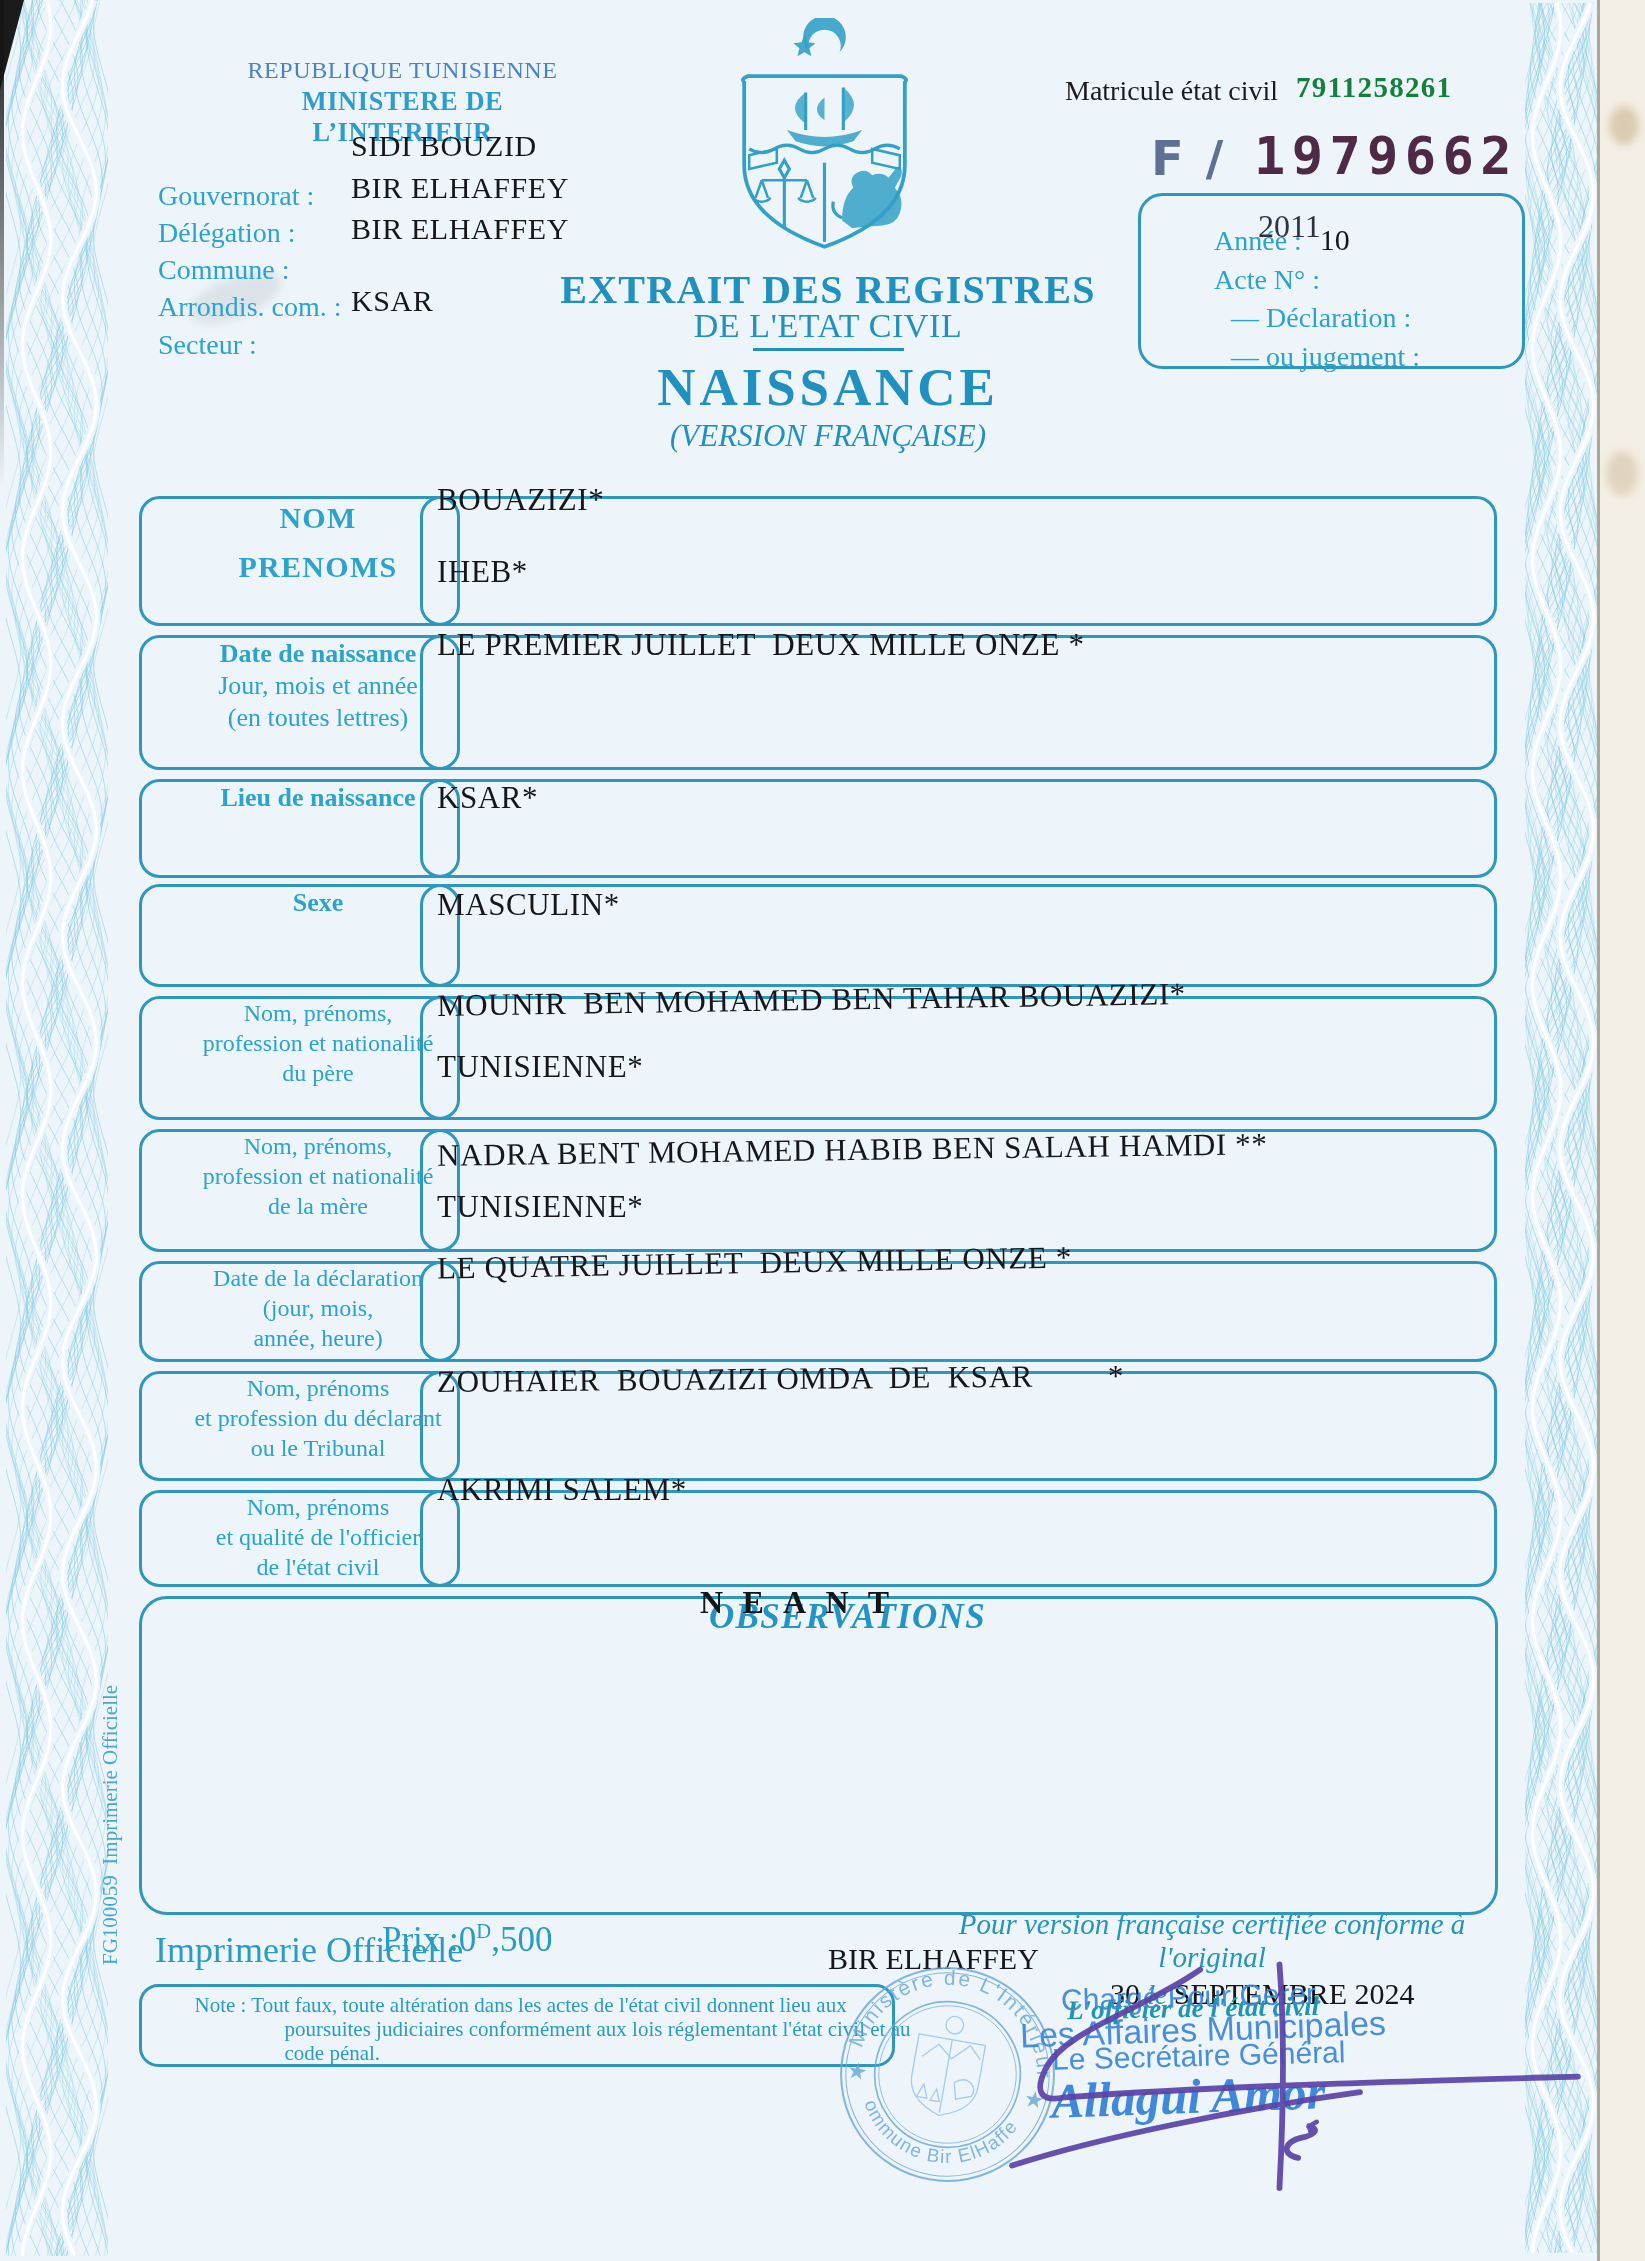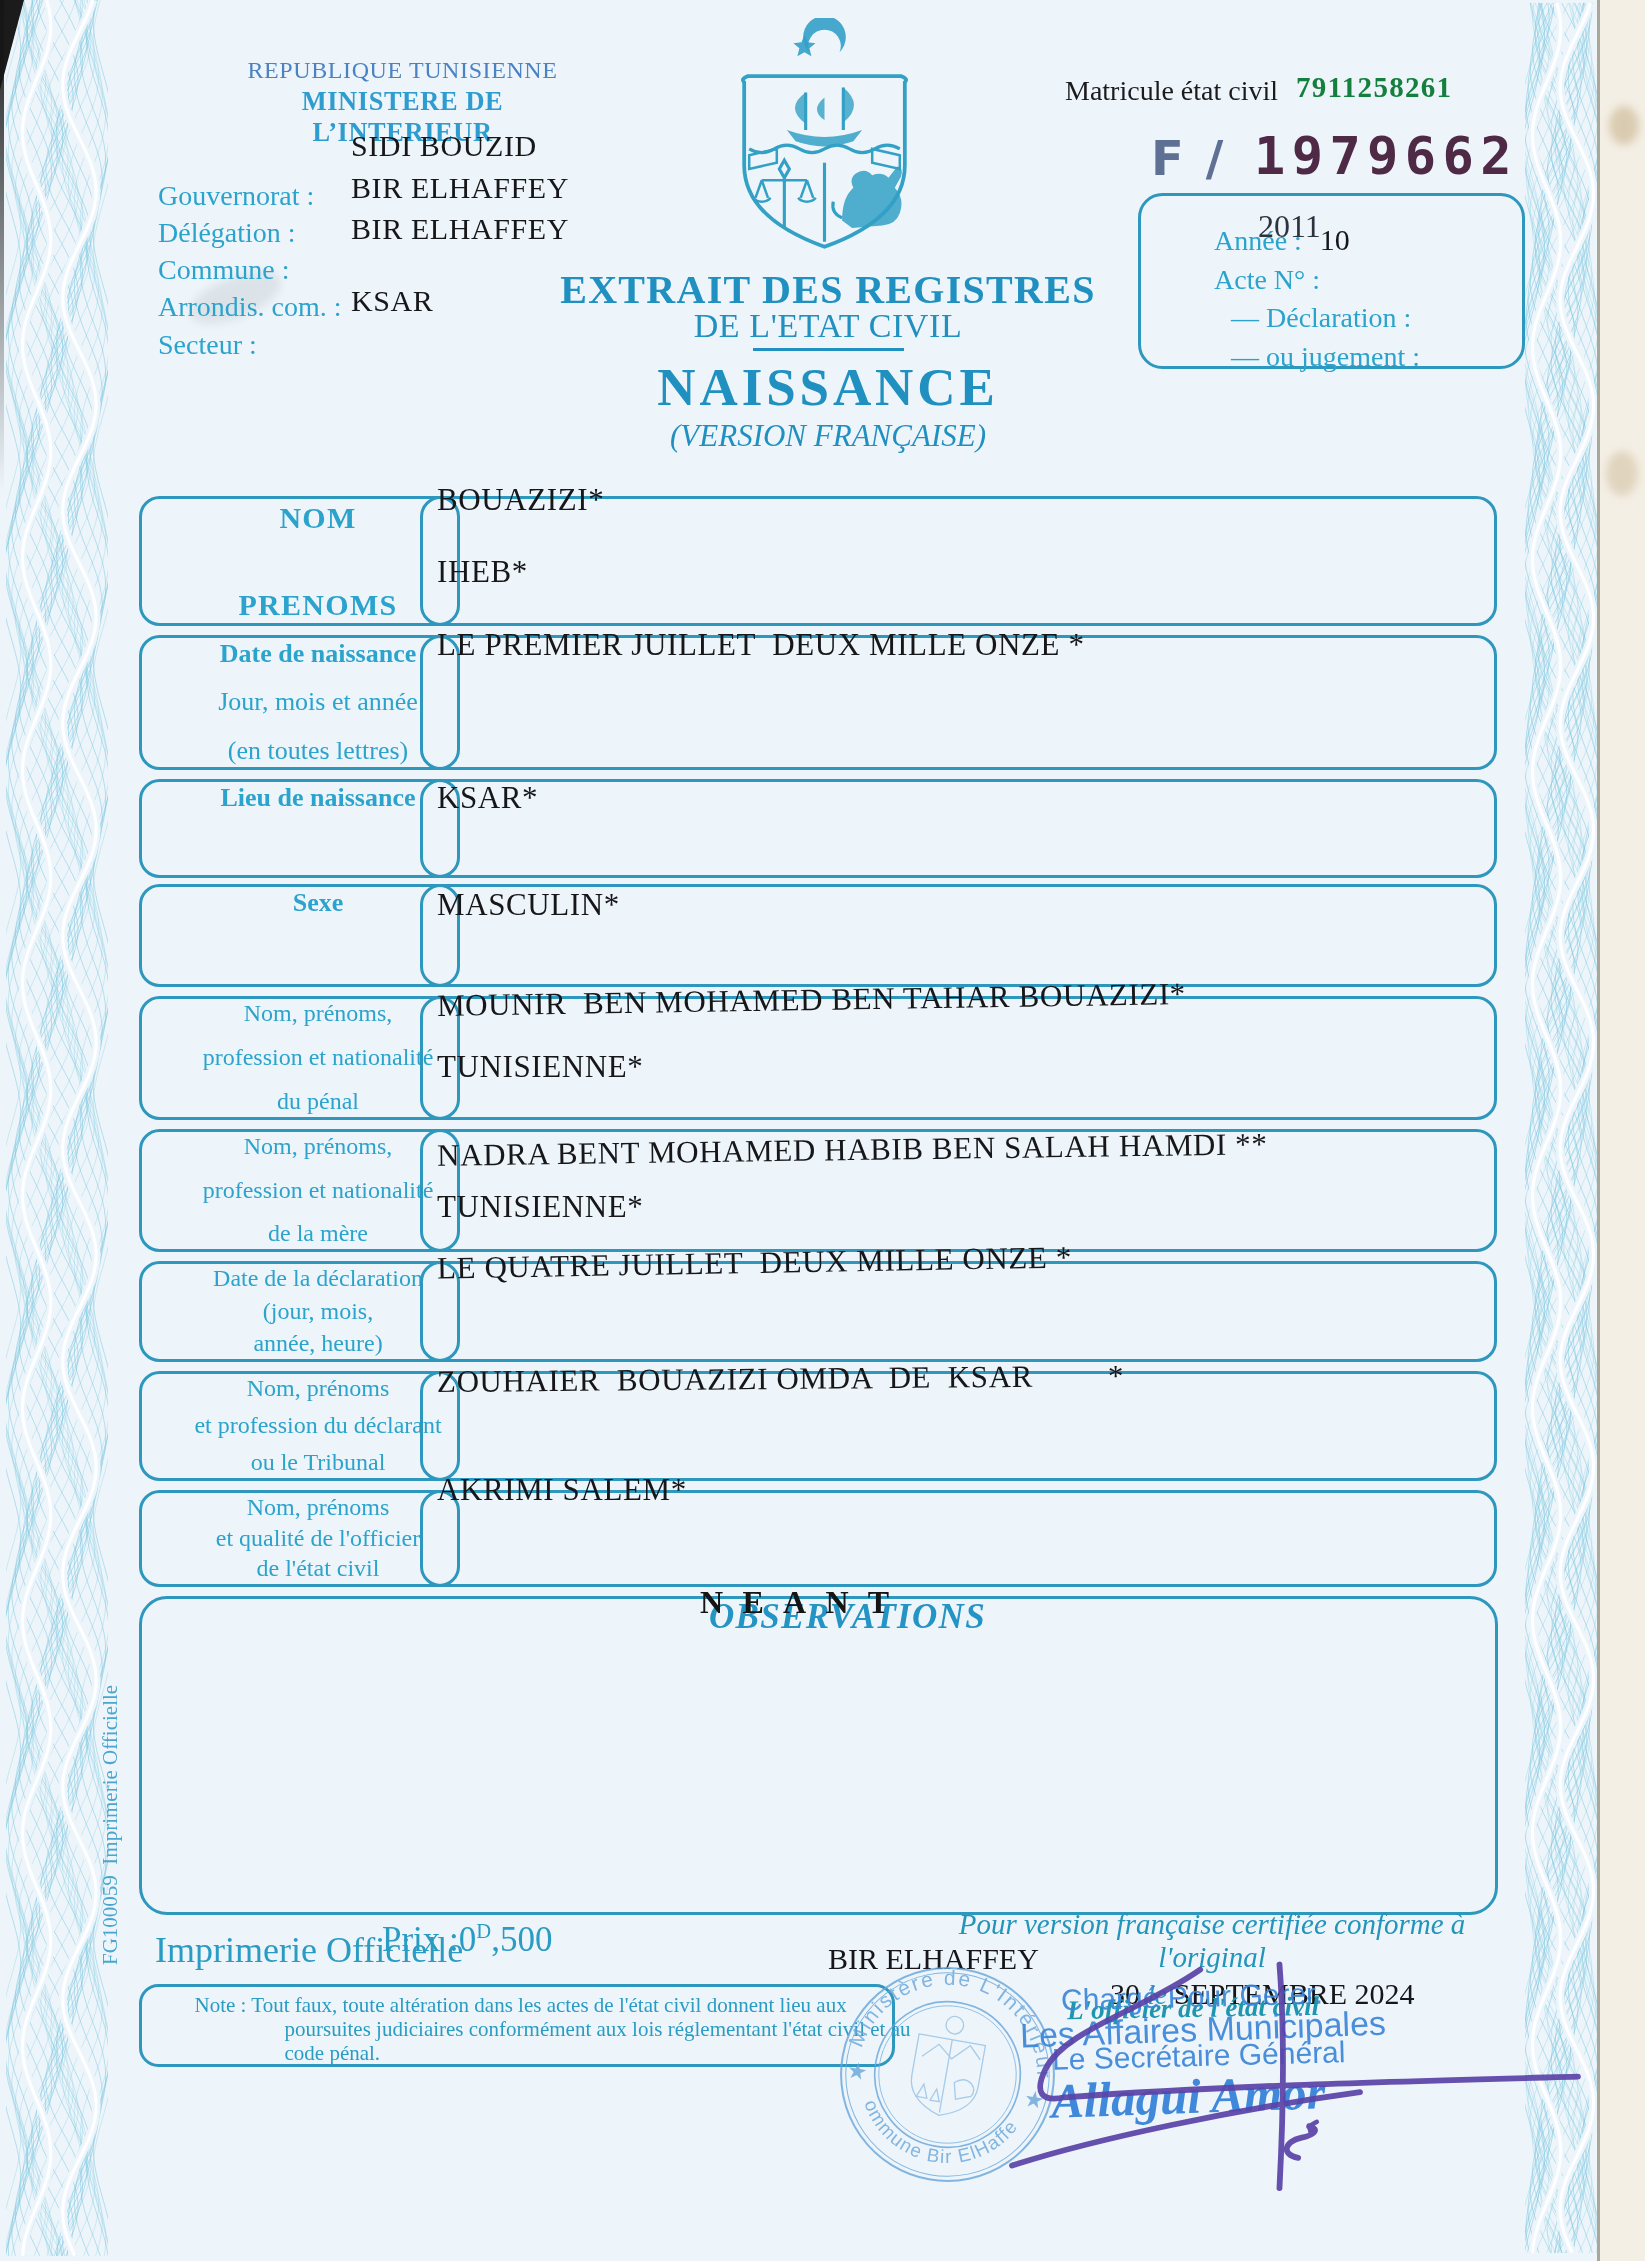--- a/index.html
+++ b/index.html
@@ -1,21 +1,21 @@
 <!DOCTYPE html>
 <html style="font-size:10.3px"><head>
 <meta charset="utf-8">
 <style>
   html,body{margin:0;padding:0;background:#e7e4da;}
   #canvas{position:relative;width:1645px;height:2261px;overflow:hidden;
           background:#edf5fa;font-family:"Liberation Serif",serif;}
   .abs{position:absolute;}
   
   .box{position:absolute;border:3.2px solid #2e97bd;border-radius:20.6px;background:transparent;padding-left:37px;}
-  .lab{left:139px;width:278px;display:flex;flex-direction:column;justify-content:space-between;
+  .lab{left:139px;width:278px;display:flex;flex-direction:column;justify-content:flex-start;
        align-items:center;text-align:center;color:#2ba3cd;}
   .valbox{left:420px;width:1034px;}
   .lab-line{line-height:1.24;font-size:24px;}
   .lab-line.b{font-weight:bold;}
   .lab-line.big{font-size:30px;letter-spacing:1.3px;}
   .lab-line.med{font-size:26px;}
   .vtext{position:absolute;font-size:31px;color:#17171a;letter-spacing:0.6px;white-space:pre;z-index:5;}
   
   .hdr-country{position:absolute;left:219px;top:57px;width:367px;text-align:center;
                font-size:24px;color:#4b82c4;letter-spacing:0.6px;}
@@ -253,21 +253,21 @@
 
   <div class="box lab" style="top:884px;height:97px">
     <div class="lab-line b med">Sexe</div>
   </div>
   <div class="box valbox" style="top:884px;height:97px"></div>
   <div class="vtext" style="left:437px;top:887px">MASCULIN*</div>
 
   <div class="box lab" style="top:996px;height:118px">
     <div class="lab-line">Nom, prénoms,</div>
     <div class="lab-line">profession et nationalité</div>
-    <div class="lab-line">du pénal</div>
+    <div class="lab-line">du père</div>
   </div>
   <div class="box valbox" style="top:996px;height:118px"></div>
   <div class="vtext" style="left:437px;top:982px;transform:rotate(-0.9deg)">MOUNIR  BEN MOHAMED BEN TAHAR BOUAZIZI*</div>
   <div class="vtext" style="left:437px;top:1049px">TUNISIENNE*</div>
 
   <div class="box lab" style="top:1129px;height:117px">
     <div class="lab-line">Nom, prénoms,</div>
     <div class="lab-line">profession et nationalité</div>
     <div class="lab-line">de la mère</div>
   </div>

